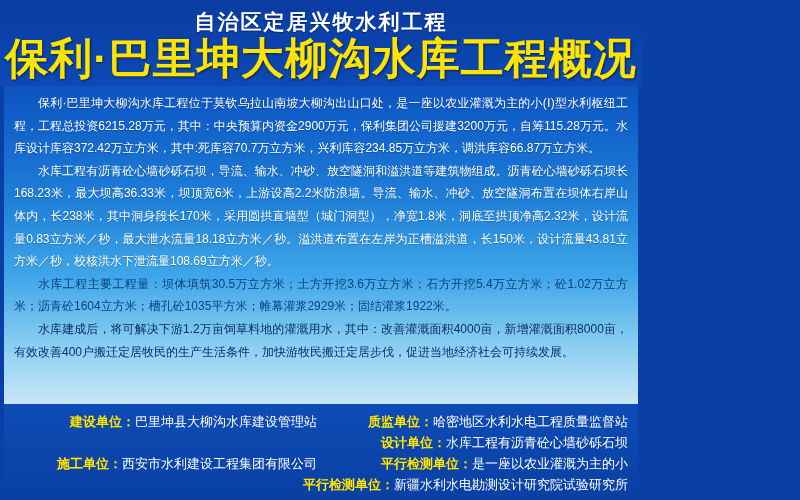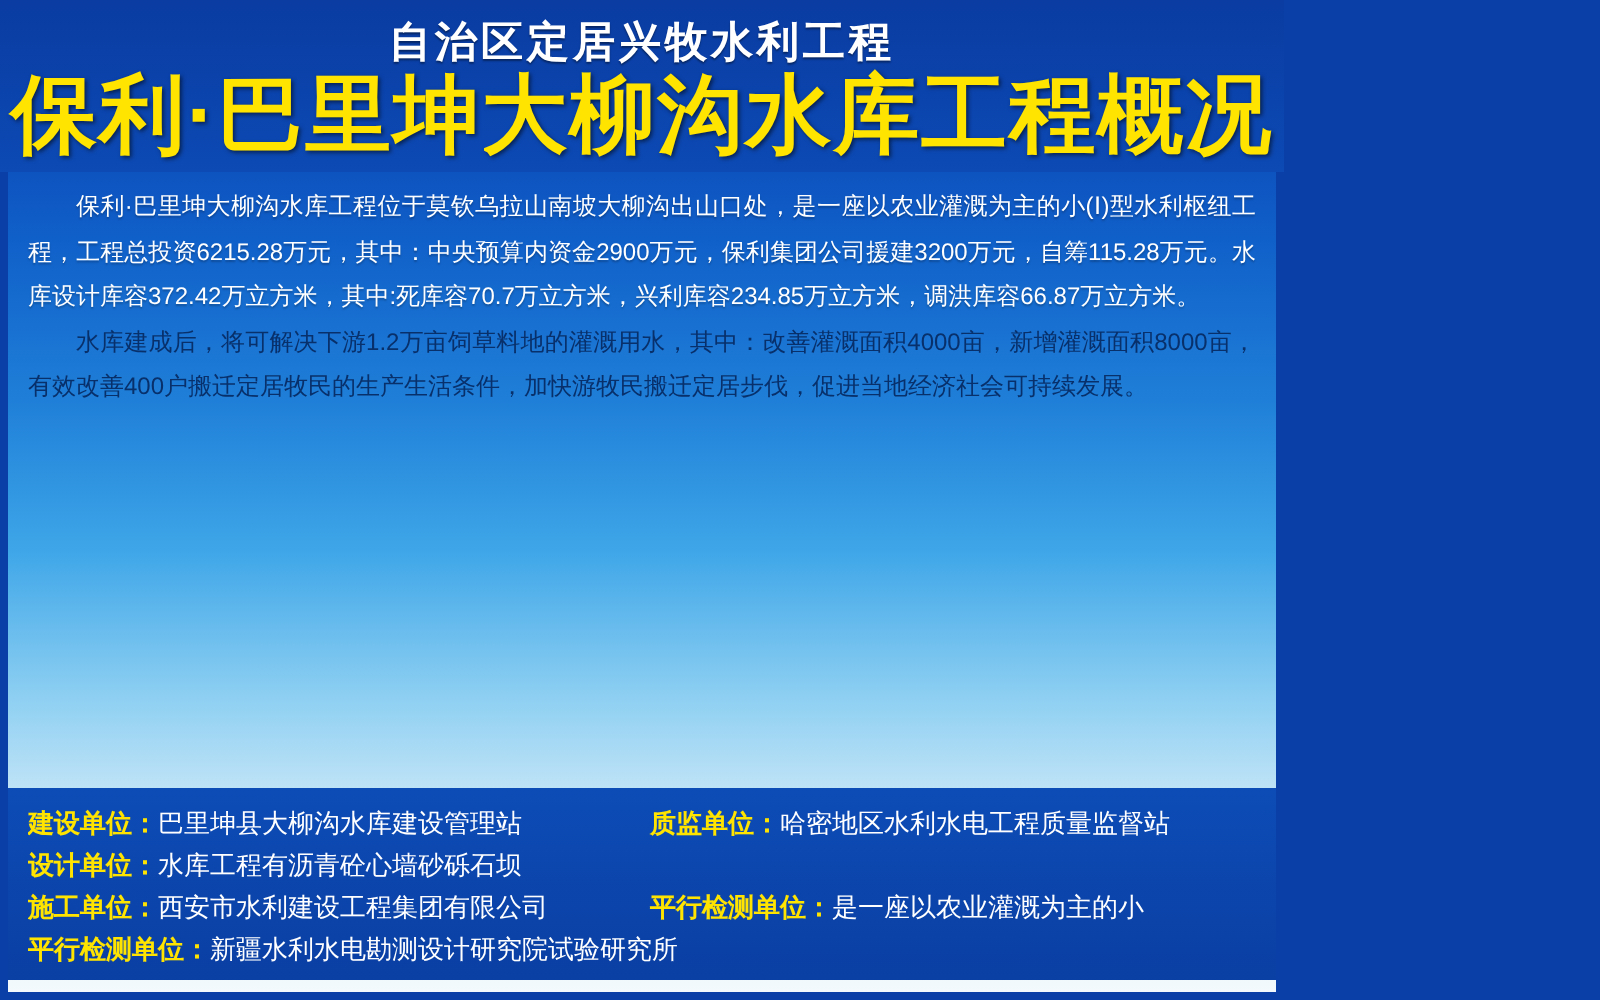--- a/index.html
+++ b/index.html
@@ -77,26 +77,27 @@
   .content p.mid {
     color: #0b3f86;
     text-shadow: none;
   }
 
   
   .footer {
     position: absolute;
     left: 4px;
     right: 4px;
-    bottom: 10px;
+    bottom: 0;
     height: 96px;
     background: linear-gradient(180deg, #0d4cb6 0%, #0a3fa3 100%);
     color: #ffffff;
     box-sizing: border-box;
     padding: 7px 10px 4px 10px;
+    text-align: right;
   }
   .footer-row {
     display: flex;
     line-height: 21px;
     font-size: 13px;
   }
   .footer-col {
     flex: 1 1 50%;
     white-space: nowrap;
     overflow: hidden;
@@ -121,20 +122,22 @@
 <div class="board">
   <div class="outer-border"></div>
 
   <div class="header">
     <div class="title-small">自治区定居兴牧水利工程</div>
     <div class="title-main">保利·巴里坤大柳沟水库工程概况</div>
   </div>
 
   <div class="content">
     <p>保利·巴里坤大柳沟水库工程位于莫钦乌拉山南坡大柳沟出山口处，是一座以农业灌溉为主的小(Ⅰ)型水利枢纽工程，工程总投资6215.28万元，其中：中央预算内资金2900万元，保利集团公司援建3200万元，自筹115.28万元。水库设计库容372.42万立方米，其中:死库容70.7万立方米，兴利库容234.85万立方米，调洪库容66.87万立方米。</p>
+    <p>水库工程有沥青砼心墙砂砾石坝，导流、输水、冲砂、放空隧洞和溢洪道等建筑物组成。沥青砼心墙砂砾石坝长168.23米，最大坝高36.33米，坝顶宽6米，上游设高2.2米防浪墙。导流、输水、冲砂、放空隧洞布置在坝体右岸山体内，长238米，其中洞身段长170米，采用圆拱直墙型（城门洞型），净宽1.8米，洞底至拱顶净高2.32米，设计流量0.83立方米／秒，最大泄水流量18.18立方米／秒。溢洪道布置在左岸为正槽溢洪道，长150米，设计流量43.81立方米／秒，校核洪水下泄流量108.69立方米／秒。</p>
+    <p class="mid">水库工程主要工程量：坝体填筑30.5万立方米；土方开挖3.6万立方米；石方开挖5.4万立方米；砼1.02万立方米；沥青砼1604立方米；槽孔砼1035平方米；帷幕灌浆2929米；固结灌浆1922米。</p>
     <p class="dark">水库建成后，将可解决下游1.2万亩饲草料地的灌溉用水，其中：改善灌溉面积4000亩，新增灌溉面积8000亩，有效改善400户搬迁定居牧民的生产生活条件，加快游牧民搬迁定居步伐，促进当地经济社会可持续发展。</p>
   </div>
 
   <div class="footer">
     <div class="footer-row">
       <div class="footer-col">
         <span class="lbl">建设单位：</span><span class="val">巴里坤县大柳沟水库建设管理站</span>
       </div>
       <div class="footer-col pad-left">
         <span class="lbl">质监单位：</span><span class="val">哈密地区水利水电工程质量监督站</span>

